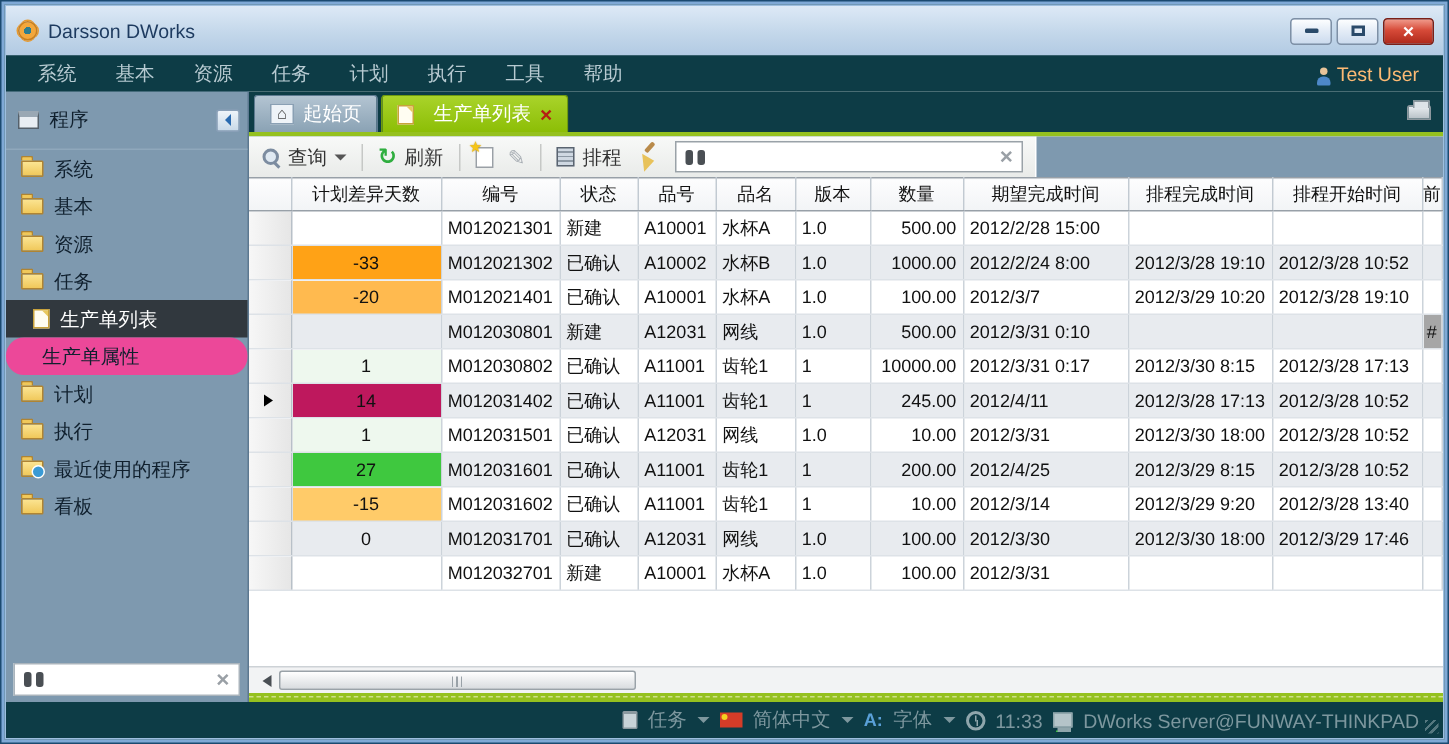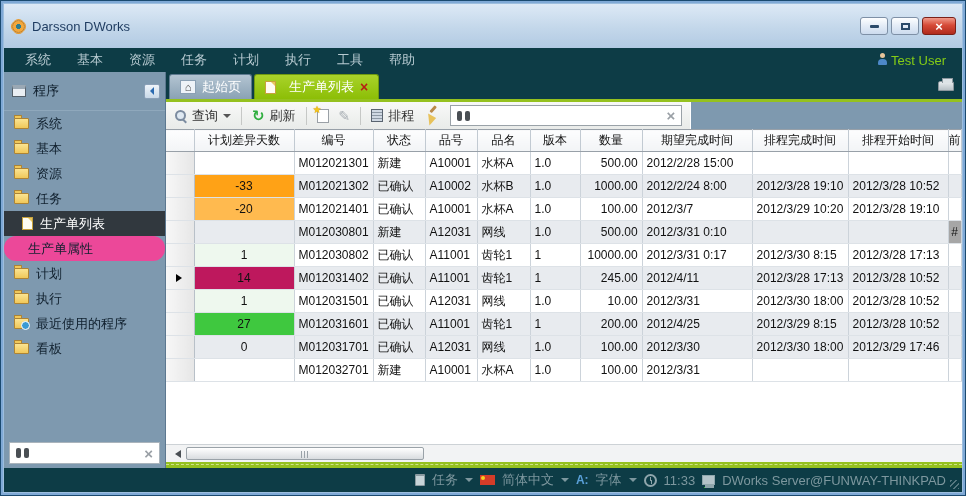--- a/index.html
+++ b/index.html
@@ -3,34 +3,34 @@
 <meta charset="utf-8">
 <style>
   * { box-sizing: border-box; margin: 0; padding: 0; }
   html,body { width:966px; height:496px; overflow:hidden; }
   body { font-family: "Liberation Sans", "DejaVu Sans", sans-serif; font-size:12px; }
 
   .window { width:966px; height:496px; border:1px solid #1b4a70; background:#7fa9d6; padding:2px; }
   .frame { width:100%; height:100%; display:flex; flex-direction:column; border:1px solid #9dbede; background:#0d3c46; }
 
   
-  .titlebar { height:44px; background:linear-gradient(#dde9f6,#c3d7ea 55%,#b2cae3); display:flex; align-items:center; padding:0 6px; flex:0 0 auto; }
+  .titlebar { height:33px; background:linear-gradient(#dde9f6,#c3d7ea 55%,#b2cae3); display:flex; align-items:center; padding:0 6px; flex:0 0 auto; }
   .gear-ic { width:13px; height:13px; border-radius:50%; background:radial-gradient(circle at 50% 50%, #2c7d8f 0 2.5px, #f2a73c 2.5px); border:1px solid #c87f1e;
              box-shadow:0 -2px 0 -1px #e89a2e, 0 2px 0 -1px #e89a2e, -2px 0 0 -1px #e89a2e, 2px 0 0 -1px #e89a2e; margin:0 7px 0 2px; }
   .title-text { color:#1d3a5f; font-size:13px; }
   .win-btns { margin-left:auto; display:flex; gap:3px; }
   .wbtn { width:28px; height:18px; border-radius:3px; border:1px solid #7e90a6; background:linear-gradient(#fdfeff,#e5edf7 45%,#ccdbee); display:flex; align-items:center; justify-content:center; color:#2a4a6a; font-size:11px; line-height:1; }
   .wbtn.close { background:linear-gradient(#f09a8a,#d64a38 45%,#b02a1c); border-color:#7a2018; color:#fff; font-weight:bold; font-size:13px; width:34px; }
   .wbtn .minbar { width:9px; height:3px; background:#2a4a6a; border-radius:1px; }
   .wbtn .maxbox { width:9px; height:7px; border:2px solid #2a4a6a; }
 
   
   .menubar { height:24px; background:#0d3c46; display:flex; align-items:center; padding:0 8px; flex:0 0 auto; }
   .menu-item { color:#b7cad1; font-size:13px; padding:0 13px; cursor:default; }
-  .user-box { margin-left:auto; display:flex; align-items:flex-start; gap:3px; color:#84cc16; font-size:13px; padding-right:8px; }
+  .user-box { margin-left:auto; display:flex; align-items:flex-end; gap:3px; color:#fdba74; font-size:13px; padding-right:8px; }
   .person-ic { width:11px; height:12px; position:relative; }
   .person-ic::before { content:''; position:absolute; top:0; left:3px; width:5px; height:5px; border-radius:50%; background:#e8c49a; }
   .person-ic::after { content:''; position:absolute; bottom:0; left:1px; width:9px; height:6px; border-radius:4px 4px 1px 1px; background:#4d88c8; }
 
   
   .main { flex:1 1 auto; display:flex; min-height:0; }
 
   
   .sidebar { width:162px; flex:0 0 162px; background:#7e99af; border-right:1px solid #5c7890; display:flex; flex-direction:column; }
   .side-header { height:39px; display:flex; align-items:center; padding:0 5px 0 8px; color:#10202e; font-size:13px; border-bottom:1px solid #8fa8bc; }
@@ -389,20 +389,34 @@
                   <td class="l">已确认</td>
                   <td class="l">A11001</td>
                   <td class="l">齿轮1</td>
                   <td class="l">1</td>
                   <td class="r">200.00</td>
                   <td class="l">2012/4/25</td>
                   <td class="l">2012/3/29 8:15</td>
                   <td class="l">2012/3/28 10:52</td>
                   <td class="l"></td>
                 </tr>
+                <tr>
+                  <td class="sel"></td>
+                  <td class="c" style="background: rgb(255, 203, 105);">-15</td>
+                  <td class="l">M012031602</td>
+                  <td class="l">已确认</td>
+                  <td class="l">A11001</td>
+                  <td class="l">齿轮1</td>
+                  <td class="l">1</td>
+                  <td class="r">10.00</td>
+                  <td class="l">2012/3/14</td>
+                  <td class="l">2012/3/29 9:20</td>
+                  <td class="l">2012/3/28 13:40</td>
+                  <td class="l"></td>
+                </tr>
                 <tr class="alt">
                   <td class="sel"></td>
                   <td class="c">0</td>
                   <td class="l">M012031701</td>
                   <td class="l">已确认</td>
                   <td class="l">A12031</td>
                   <td class="l">网线</td>
                   <td class="l">1.0</td>
                   <td class="r">100.00</td>
                   <td class="l">2012/3/30</td>

